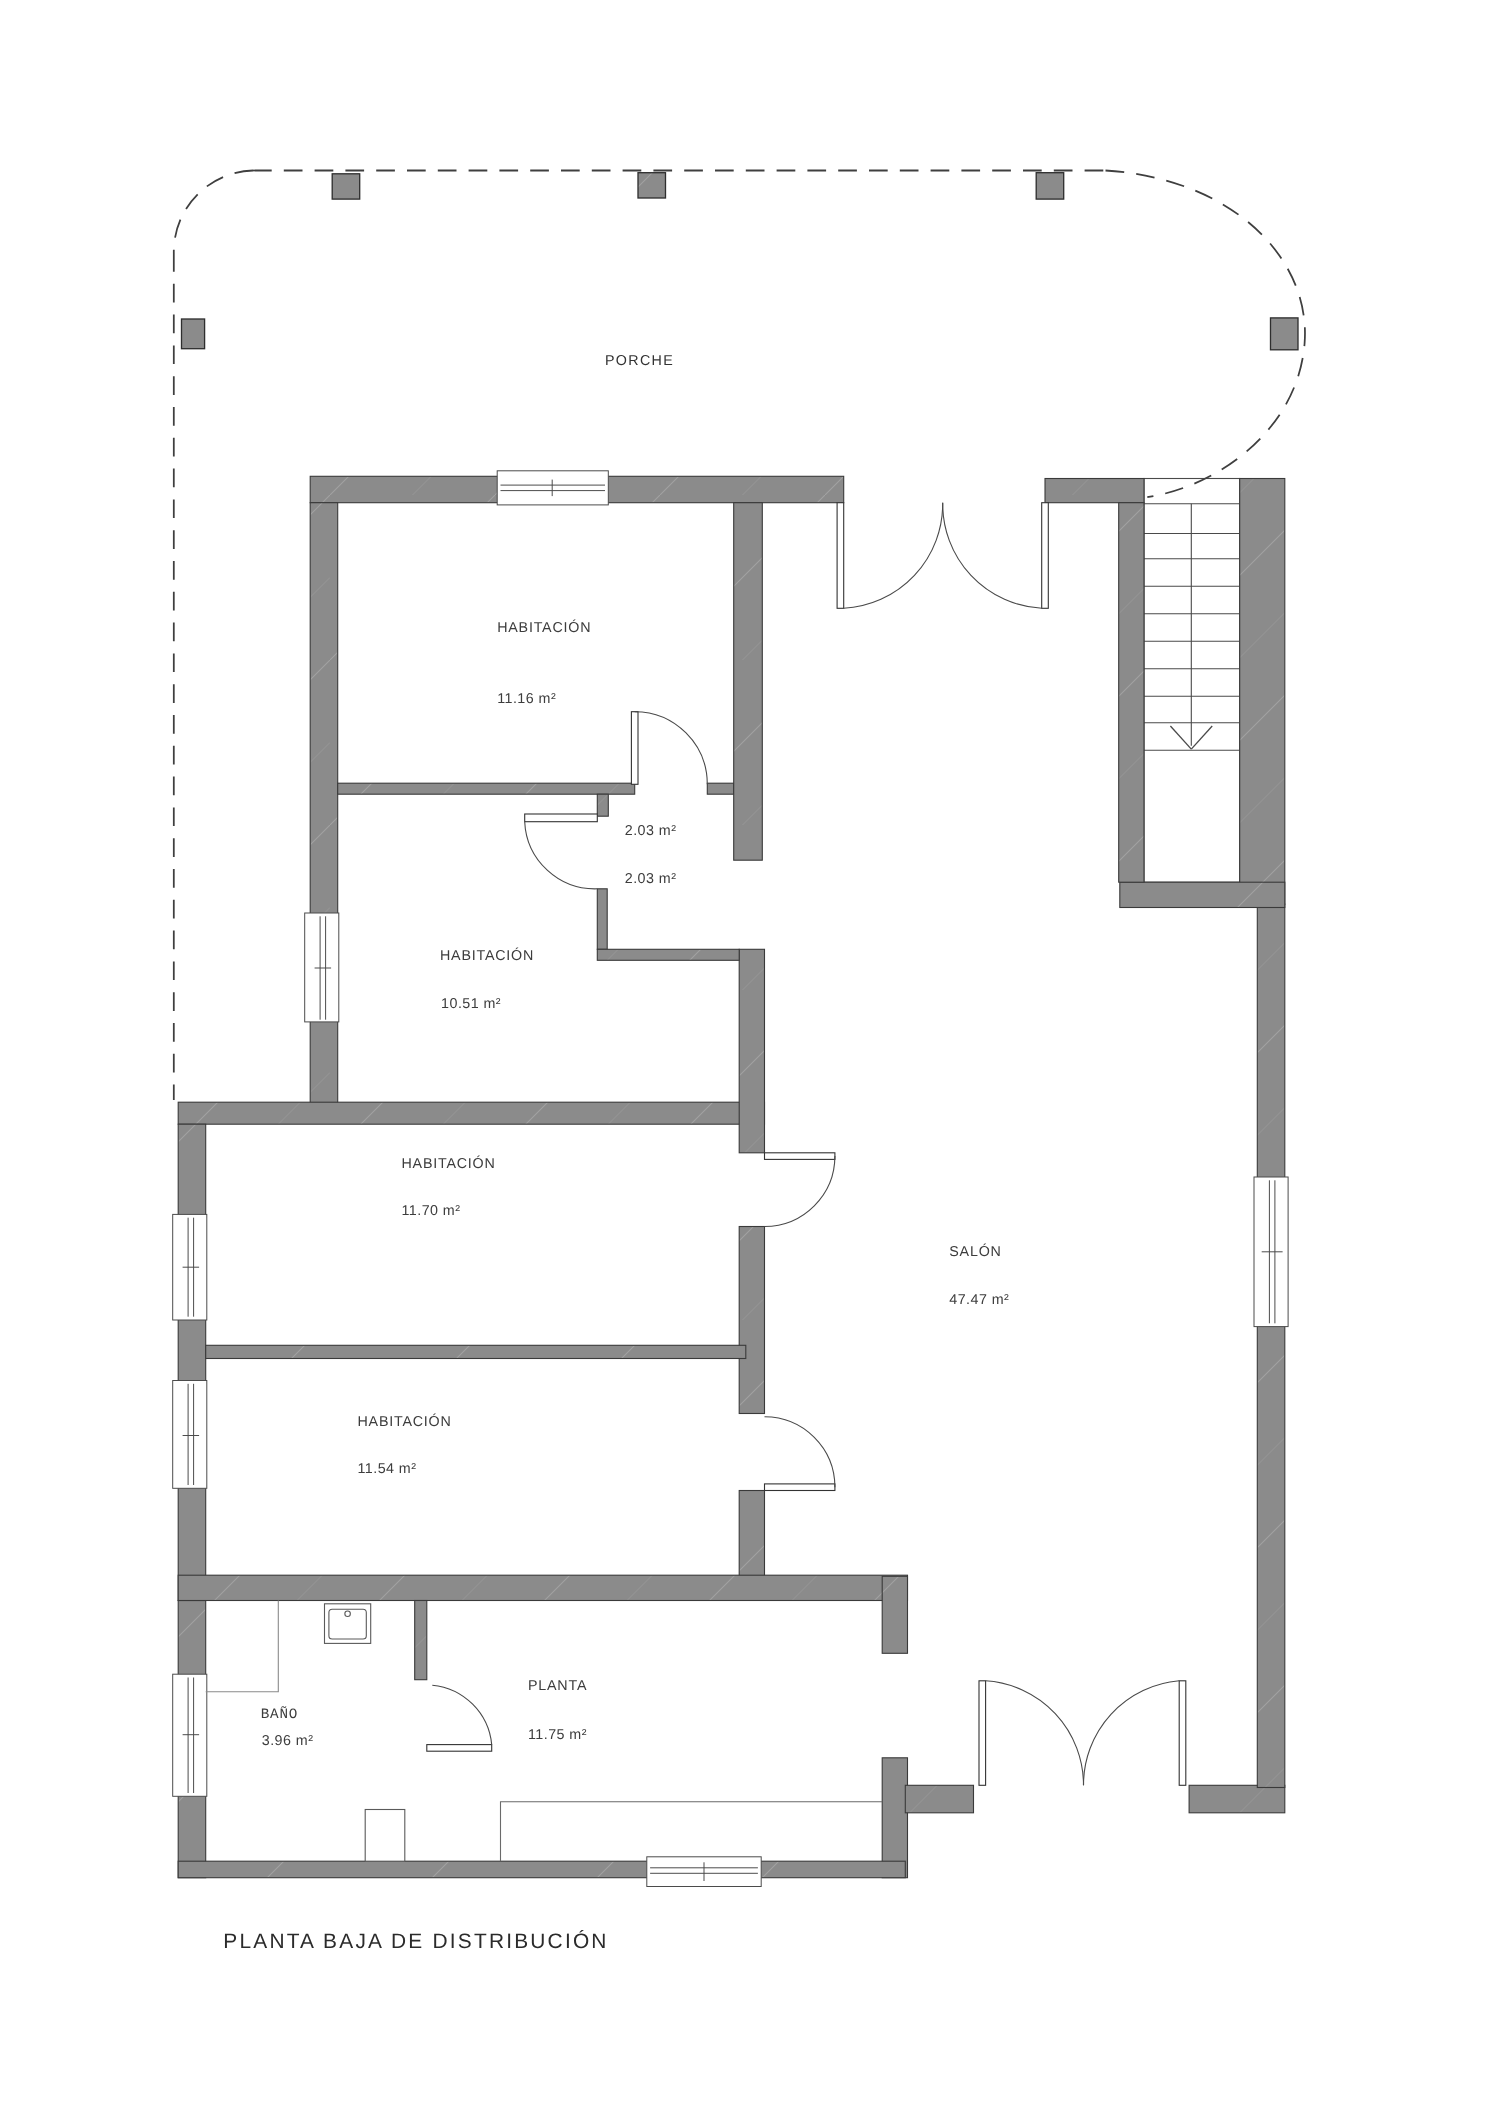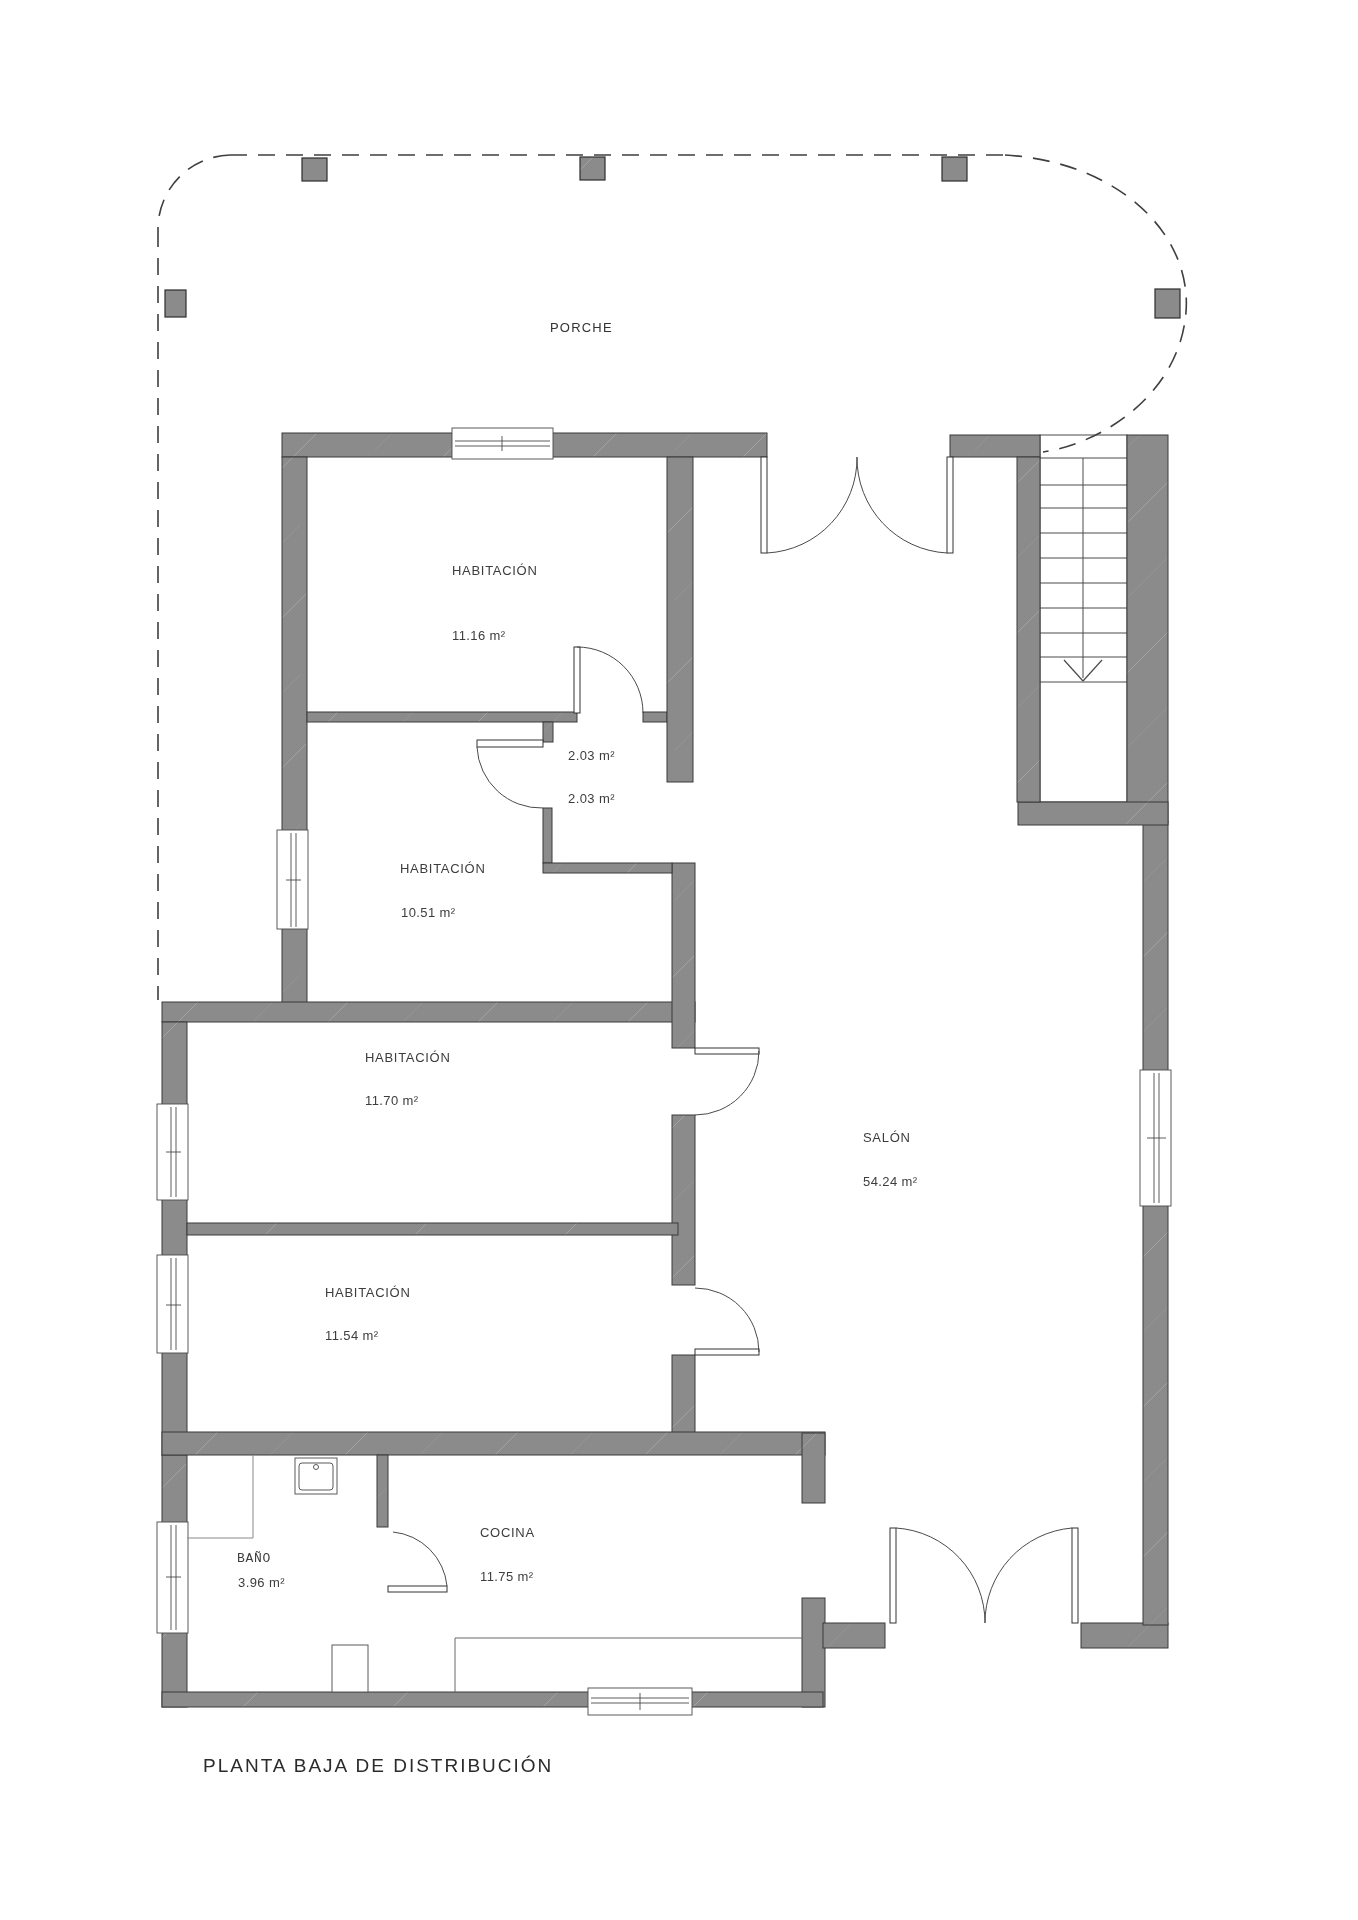--- a/index.html
+++ b/index.html
@@ -217,22 +217,22 @@
   <div class="lbl" style="left:400px;top:868px;">HABITACIÓN</div>
   <div class="lbl area" style="left:401px;top:912px;">10.51 m²</div>
 
   <div class="lbl" style="left:365px;top:1057px;">HABITACIÓN</div>
   <div class="lbl area" style="left:365px;top:1100px;">11.70 m²</div>
 
   <div class="lbl" style="left:325px;top:1292px;">HABITACIÓN</div>
   <div class="lbl area" style="left:325px;top:1335px;">11.54 m²</div>
 
   <div class="lbl" style="left:863px;top:1137px;">SALÓN</div>
-  <div class="lbl area" style="left:863px;top:1181px;">54.24 m²</div>
+  <div class="lbl area" style="left:863px;top:1181px;">47.47 m²</div>
 
   <div class="lbl" style="left:237px;top:1558px;font-family:Liberation Mono, monospace;">BAÑO</div>
   <div class="lbl area" style="left:238px;top:1582px;">3.96 m²</div>
 
-  <div class="lbl" style="left:480px;top:1532px;">COCINA</div>
+  <div class="lbl" style="left:480px;top:1532px;">PLANTA</div>
   <div class="lbl area" style="left:480px;top:1576px;">11.75 m²</div>
 
   <div class="title" style="left:203px;top:1765px;">PLANTA BAJA DE DISTRIBUCIÓN</div>
 </div>
 
 </body></html>

